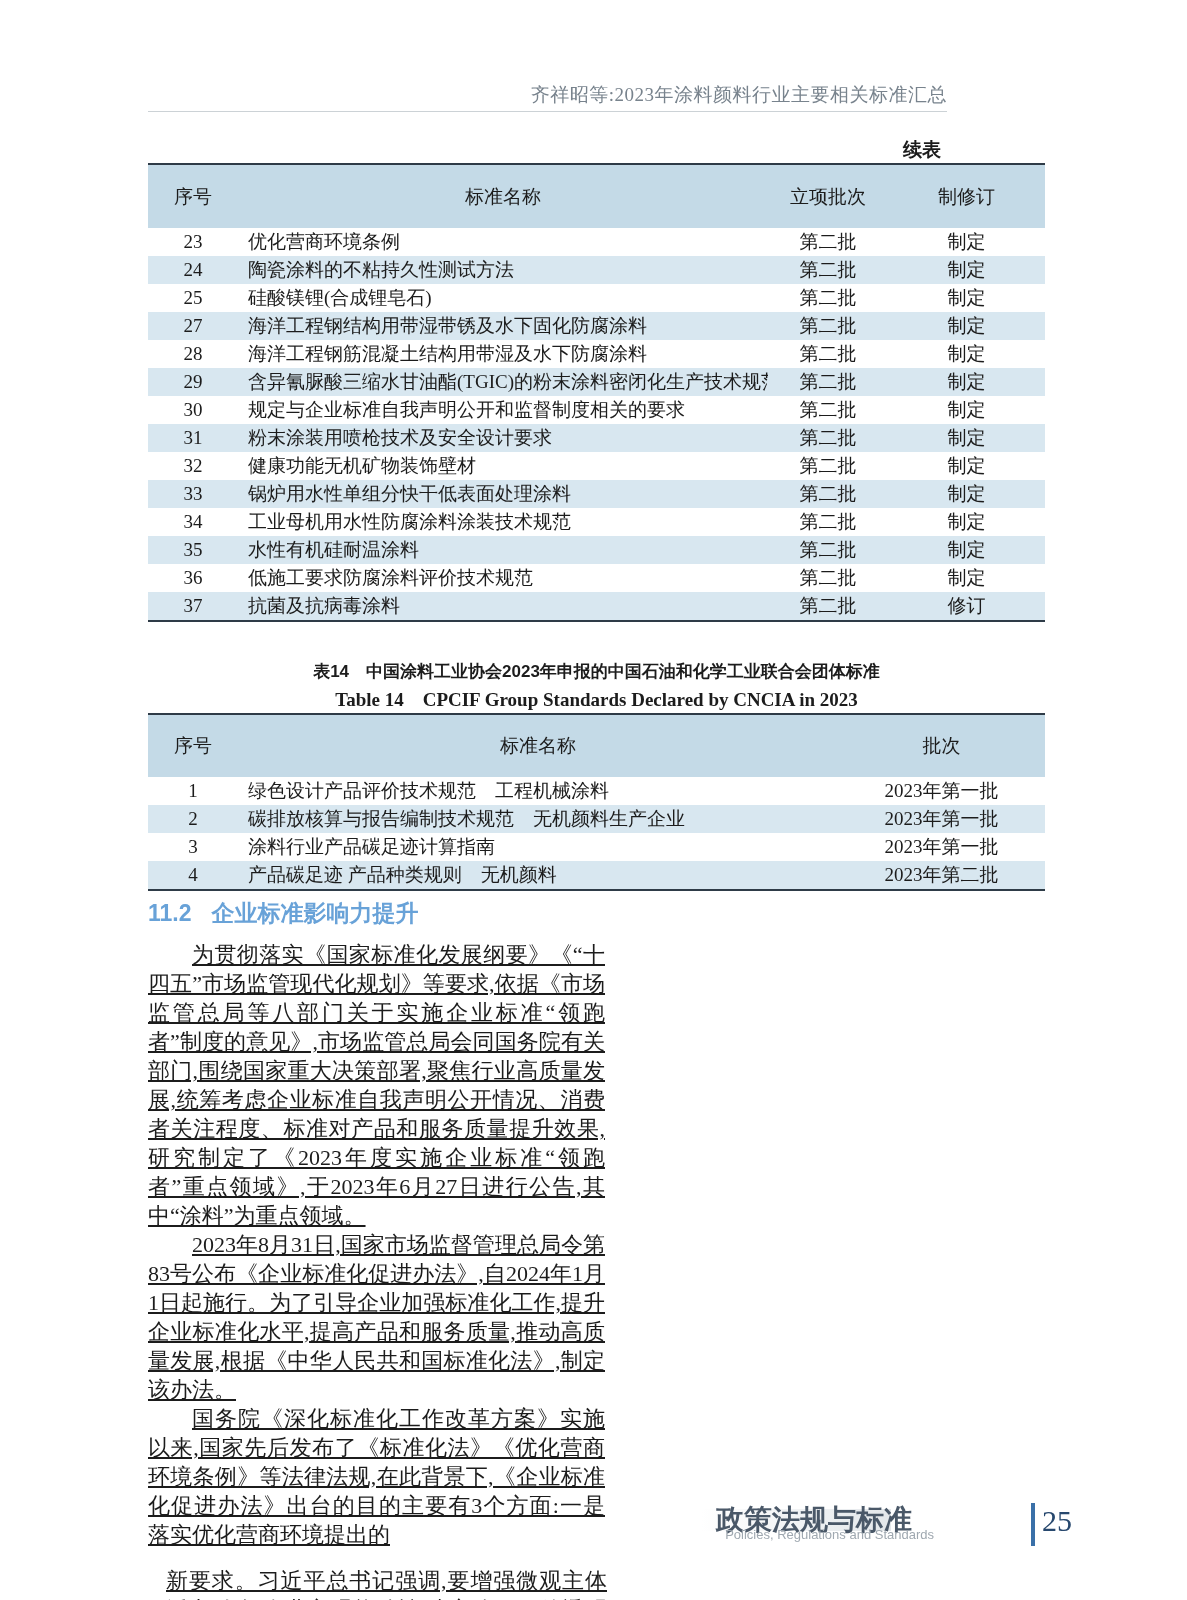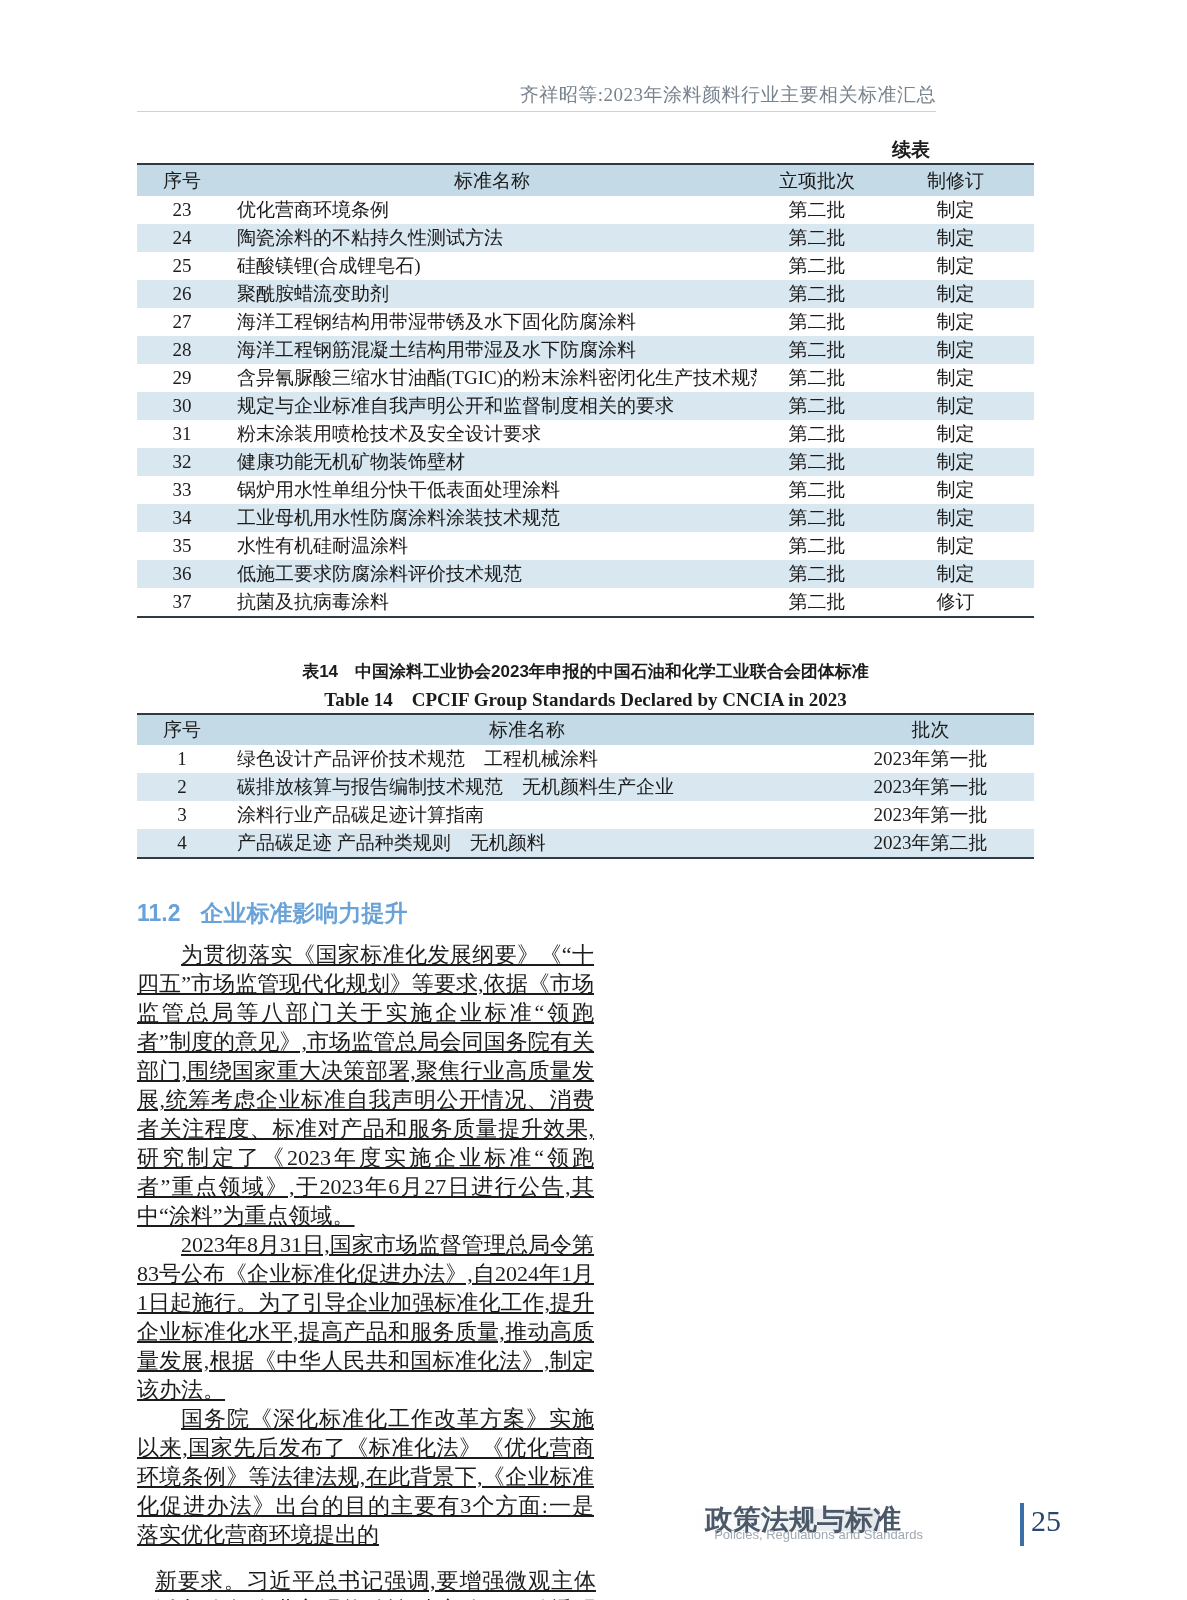--- a/index.html
+++ b/index.html
@@ -11,21 +11,21 @@
     --footer-title-navy:#4a5868;
     --footer-en-gray:#9fa8b0;
     --page-number-navy:#27486e;
     --running-head-gray:#78838d;
     --body-ink:#1c1c1c;
   }
   html,body{margin:0;padding:0;background:#ffffff;}
   .page{
     position:relative; width:1083px; height:1600px; background:#ffffff;
     font-family:"Liberation Serif","DejaVu Serif",serif;
-    color:var(--body-ink); overflow:hidden;
+    color:var(--body-ink); overflow:hidden;margin-left:11px;
   }
   .running-title{
     position:absolute; top:82px; right:147px;
     font-size:19px; color:var(--running-head-gray);
     font-family:"Liberation Serif","DejaVu Serif",serif;
     letter-spacing:0.5px;
   }
   .head-rule{
     position:absolute; top:111px; left:137px; right:147px;
     border-top:1px solid #ccd2d6; height:0;
@@ -39,21 +39,21 @@
     position:absolute; left:137px; width:897px;
     border-collapse:collapse; table-layout:fixed;
     font-size:19px;
     border-top:2px solid var(--table-border-dark);
     border-bottom:2px solid var(--table-border-dark);
   }
   #tbl1{top:163px;}
   #tbl2{top:713px;}
   table.tbl thead th{
     background:var(--table-header-bg);
-    font-weight:normal; text-align:center; padding:0;
+    font-weight:normal; text-align:center; padding:16px;
   }
   #tbl1 thead th{height:31px;}
   #tbl2 thead th{height:30px;}
   #tbl1 tbody td{height:28px;}
   #tbl2 tbody td{height:28px;}
   table.tbl td{padding:0; text-align:center; overflow:hidden; white-space:nowrap;}
   table.tbl td.name{text-align:left; padding-left:10px;}
   table.tbl tbody tr:nth-child(even){background:var(--table-row-alt-bg);}
   .t14-title-zh{
     position:absolute; top:660px; left:137px; width:897px;
@@ -144,26 +144,20 @@
         </tr>
         <tr>
           <td>24</td>
           <td class="name">陶瓷涂料的不粘持久性测试方法</td>
           <td>第二批</td>
           <td>制定</td>
         </tr>
         <tr>
           <td>25</td>
           <td class="name">硅酸镁锂(合成锂皂石)</td>
-          <td>第二批</td>
-          <td>制定</td>
-        </tr>
-        <tr>
-          <td>26</td>
-          <td class="name">聚酰胺蜡流变助剂</td>
           <td>第二批</td>
           <td>制定</td>
         </tr>
         <tr>
           <td>27</td>
           <td class="name">海洋工程钢结构用带湿带锈及水下固化防腐涂料</td>
           <td>第二批</td>
           <td>制定</td>
         </tr>
         <tr>

